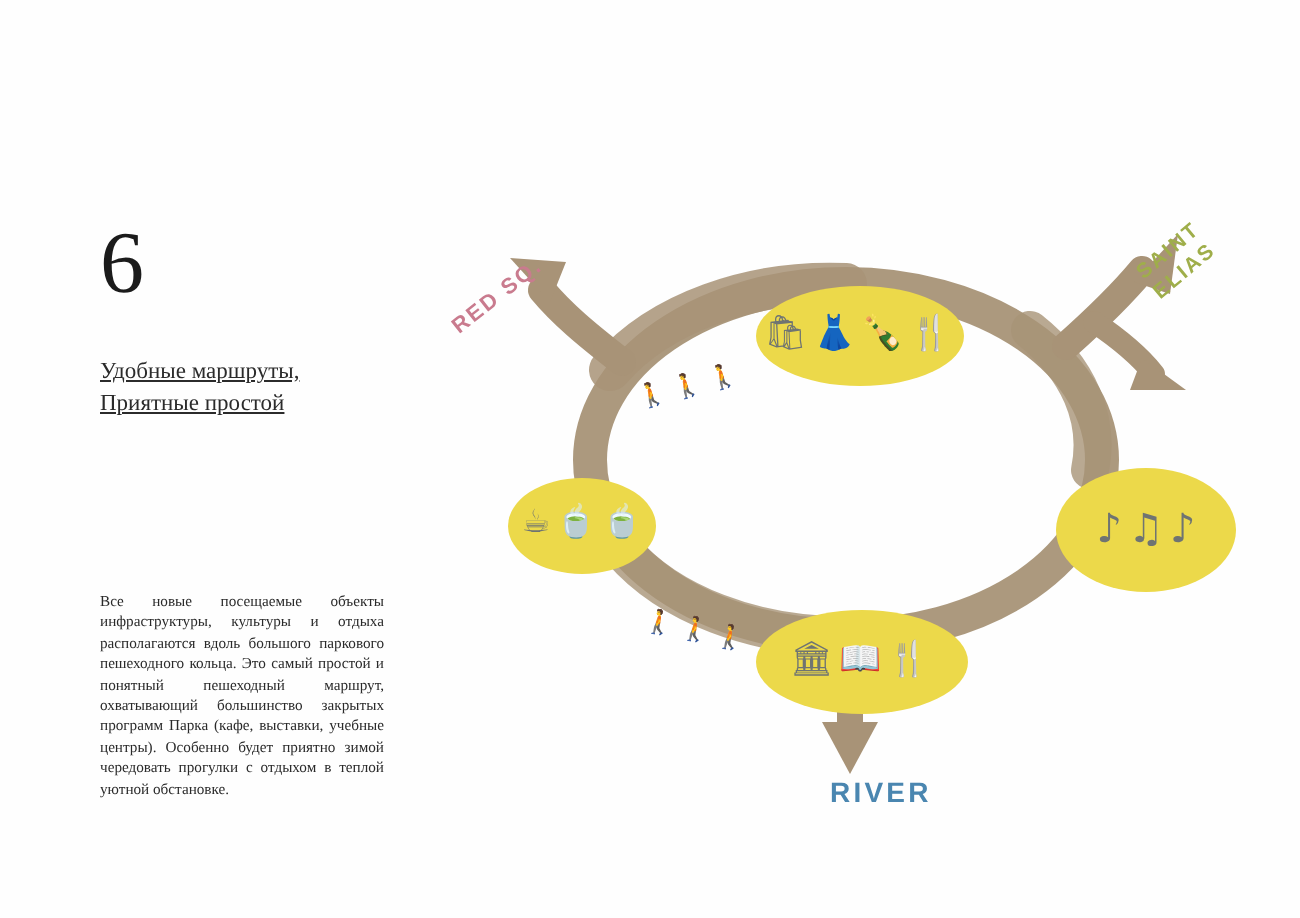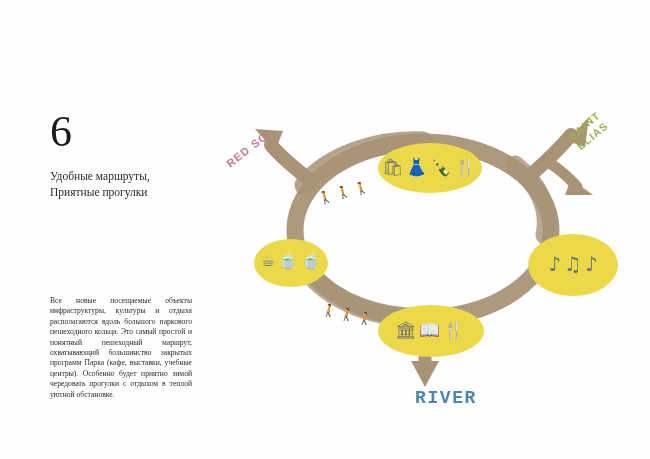--- a/index.html
+++ b/index.html
@@ -34,25 +34,26 @@
   .big-number {
     font-family: "Liberation Serif", serif;
     font-size: 44px;
     line-height: 44px;
     color: #1b1b1b;
     font-weight: normal;
     letter-spacing: 0;
   }
 
   .subtitle {
-    margin-top: 14px;
+    margin-top: 24px;
     font-family: "Liberation Serif", serif;
     font-size: 11.5px;
     line-height: 16px;
     color: #2b2b2b;
+    text-decoration: underline;
   }
 
   .body-text {
     position: absolute;
     left: 50px;
     top: 296px;
     width: 142px;
     font-family: Liberation Serif, serif;
     font-size: 7.6px;
     line-height: 10.4px;
@@ -98,24 +99,23 @@
     transform: rotate(-40deg);
     transform-origin: left top;
     line-height: 13px;
     white-space: nowrap;
   }
   .label-saint span { display: block; }
 
   .label-river {
     left: 415px;
     top: 388px;
-    font-size: 18px;
+    font-size: 14px;
     color: #4a86b0;
     letter-spacing: 1.6px;
-    font-family: Liberation Mono, monospace;
   }
 
   
   .icon-group {
     position: absolute;
     display: flex;
     align-items: center;
     justify-content: center;
     gap: 3px;
     color: #6f7472;
@@ -146,21 +146,21 @@
 </style>
 </head>
 <body>
 
 <div id="page">
 
   <div class="left-col">
     <div class="big-number">6</div>
     <div class="subtitle">
       <div>Удобные маршруты,</div>
-      <div>Приятные прогулки</div>
+      <div>Приятные простой</div>
     </div>
   </div>
 
   <div class="body-text">Все новые посещаемые объекты инфраструктуры, культуры и отдыха располагаются вдоль большого паркового пешеходного кольца. Это самый простой и понятный пешеходный маршрут, охватывающий большинство закрытых программ Парка (кафе, выставки, учебные центры). Особенно будет приятно зимой чередовать прогулки с отдыхом в теплой уютной обстановке.</div>
 
   <div class="diagram">
     <svg width="420" height="330" viewBox="0 0 420 330" xmlns="http://www.w3.org/2000/svg">
 
       <g>
         <ellipse cx="208" cy="135" rx="128" ry="88" fill="none" stroke="#a89377" stroke-width="17" opacity="0.95"></ellipse>

